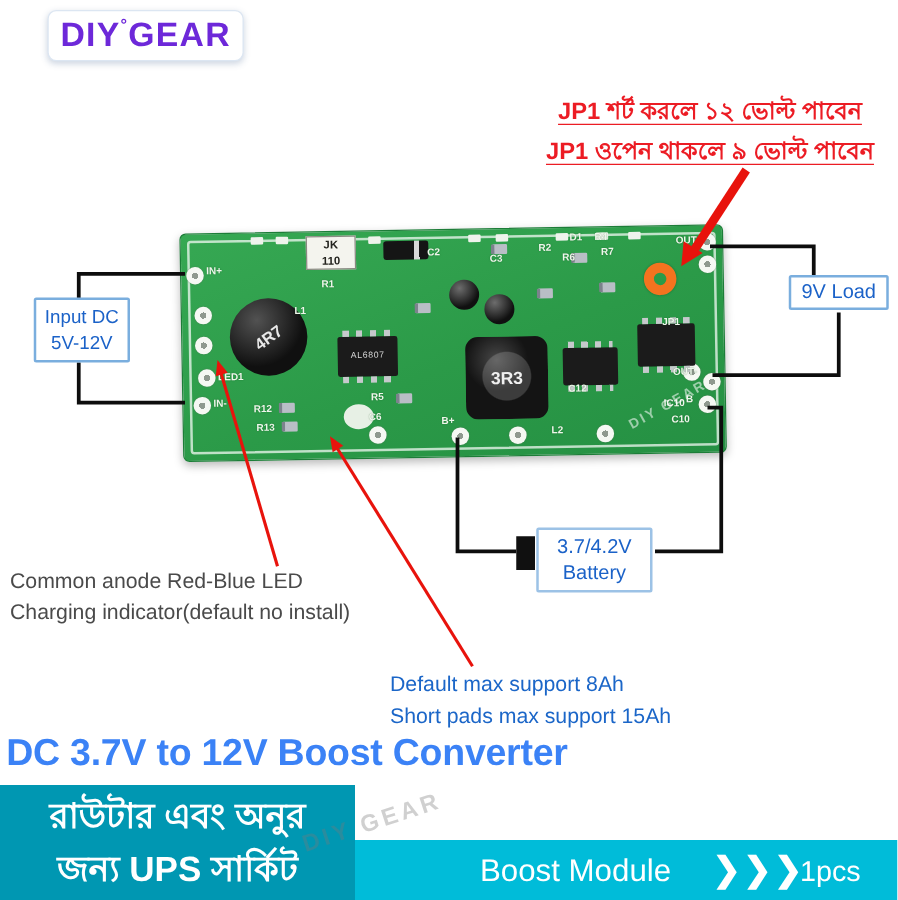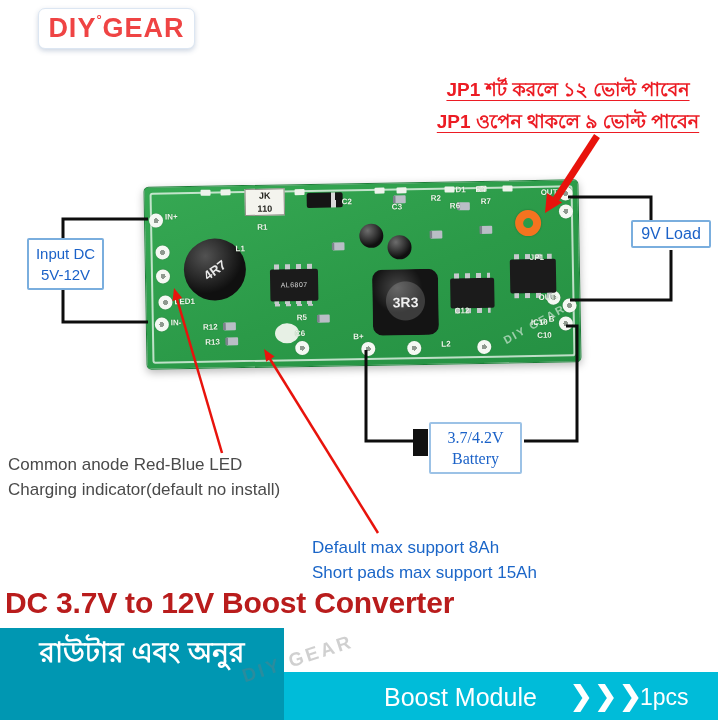--- a/index.html
+++ b/index.html
@@ -4,21 +4,21 @@
 <style>
   * { box-sizing: border-box; margin: 0; padding: 0; }
   body { font-family: "Liberation Sans", sans-serif; background: #fff; }
   .canvas { position: relative; width: 718px; height: 720px; background: #fff; overflow: hidden; }
 
   
   .logo { position: absolute; left: 38px; top: 8px; width: 157px; height: 41px;
           background: #fff; border: 1px solid #dce6f2; border-radius: 7px;
           box-shadow: 0 2px 5px rgba(60,90,140,.25);
           display: flex; align-items: center; justify-content: center;
-          color: #ef4444; font-weight: bold; font-size: 27px; letter-spacing: 1px; }
+          color: #6d28d9; font-weight: bold; font-size: 27px; letter-spacing: 1px; }
   .logo .deg { font-size: 13px; vertical-align: top; position: relative; top: -9px; }
 
   
   .bn-note { position: absolute; left: 425px; top: 74px; width: 286px; text-align: center;
              color: #ec1c24; font-size: 19px; font-weight: bold; line-height: 32px; }
   .bn-note span { text-decoration: underline; text-underline-offset: 4px; display: block; }
 
   
   .pcb { position: absolute; left: 145px; top: 183px; width: 435px; height: 183px;
          background: linear-gradient(160deg, #36a853 0%, #2b9a48 55%, #259043 100%);
@@ -53,27 +53,27 @@
   .res { position: absolute; width: 13px; height: 8px; background: #b9bec6; border-left: 3px solid #7c828c; border-radius: 1px; }
   .holeblob { position: absolute; left: 128px; top: 138px; width: 24px; height: 20px; border-radius: 50%; background: #f1f4ee; opacity: .95; }
   .jp1ring { position: absolute; left: 370px; top: 29px; width: 26px; height: 26px;
              border: 8px solid #f4731f; border-radius: 50%; box-shadow: 0 0 2px rgba(0,0,0,.3); }
 
   
   .callout { position: absolute; background: #fff; border: 2px solid #7aaede; color: #1b62c8;
              text-align: center; border-radius: 2px; }
   .input-box { left: 27px; top: 238px; width: 77px; padding: 3px 0; font-size: 15px; line-height: 21px; }
   .load-box { left: 631px; top: 220px; width: 80px; height: 28px; line-height: 24px; font-size: 16px; }
-  .batt-box { left: 429px; top: 422px; width: 93px; padding: 3px 0; font-size: 16px; line-height: 21px; border-color: #9cc2e6; font-family: Liberation Serif, serif; }
+  .batt-box { left: 429px; top: 422px; width: 93px; padding: 3px 0; font-size: 16px; line-height: 21px; border-color: #9cc2e6; }
   .batt-conn { position: absolute; left: 413px; top: 429px; width: 15px; height: 27px; background: #101010; }
 
   .charging-note { position: absolute; left: 8px; top: 452px; color: #4a4a4a; font-size: 17px; line-height: 25px; }
   .support-note { position: absolute; left: 312px; top: 535px; color: #1b66c8; font-size: 17px; line-height: 25px; }
 
-  .title { position: absolute; left: 5px; top: 586px; color: #b91c1c; font-size: 30px;
+  .title { position: absolute; left: 5px; top: 586px; color: #3b82f6; font-size: 30px;
            font-weight: 800; letter-spacing: -0.2px; white-space: nowrap; }
 
   
   .banner-left { position: absolute; left: 0; top: 628px; width: 284px; height: 92px;
                  background: #0097b2; color: #fff; text-align: center; font-weight: bold;
                  font-size: 28px; line-height: 43px; padding-top: 3px; }
   .banner-right { position: absolute; left: 284px; top: 672px; width: 434px; height: 48px;
                   background: #00bcd9; color: #fff; }
   .banner-right .module { position: absolute; left: 100px; top: 11px; font-size: 25px; }
   .banner-right .chev { position: absolute; left: 286px; top: 8px; font-size: 27px; font-weight: bold; letter-spacing: 2px; }
@@ -222,20 +222,21 @@
 
   <div class="support-note">
     <div>Default max support 8Ah</div>
     <div>Short pads max support 15Ah</div>
   </div>
 
   <div class="title">DC 3.7V to 12V Boost Converter</div>
 
   <div class="banner-left">
     <div>রাউটার এবং অনুর</div>
+    <div>জন্য UPS সার্কিট</div>
   </div>
   <div class="banner-right">
     <span class="module">Boost Module</span>
     <span class="chev">❯❯❯</span>
     <span class="qty">1pcs</span>
   </div>
 
   <span class="wm wm-bottom">DIY GEAR</span>
 
 </div>

